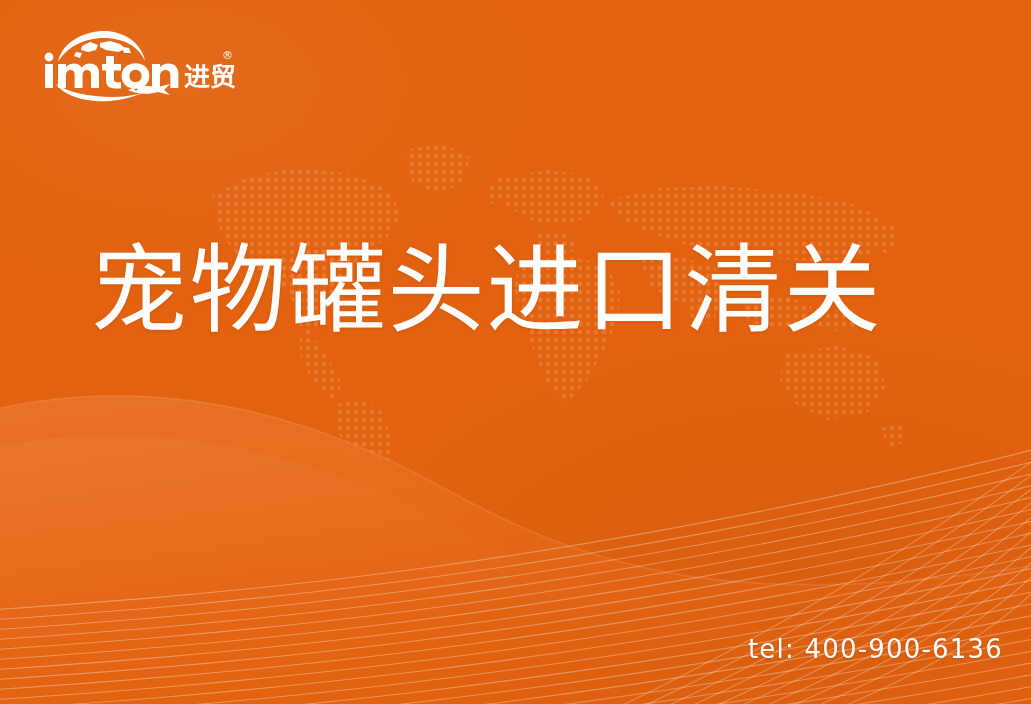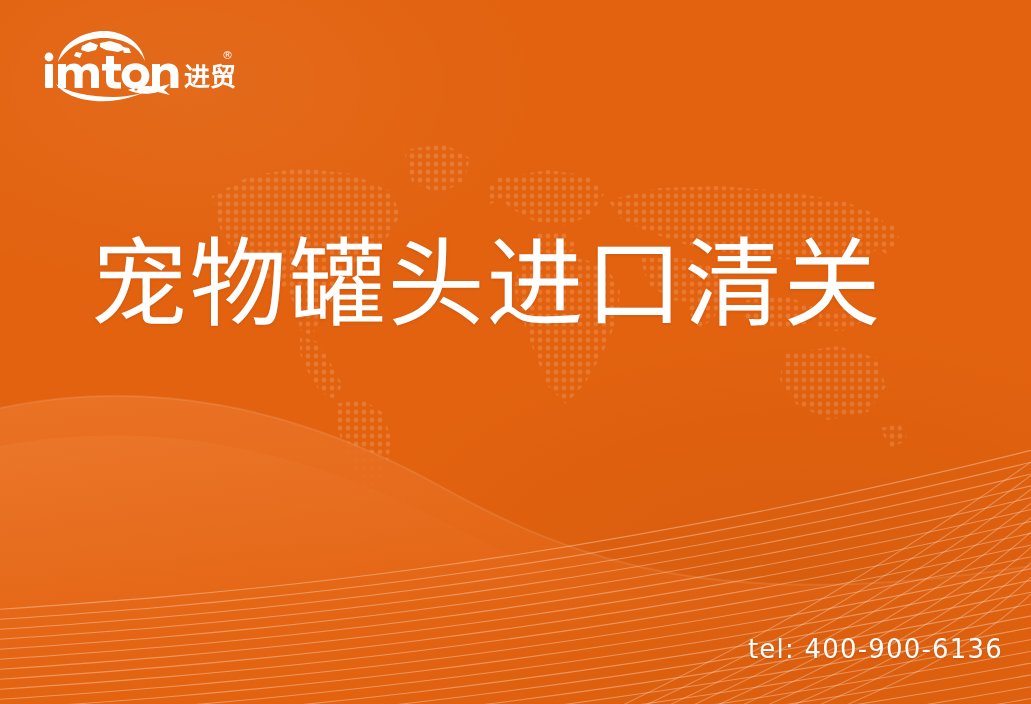--- a/index.html
+++ b/index.html
@@ -54,21 +54,21 @@
     position: absolute;
     left: 0;
     top: 228px;
     width: 973px;
     text-align: center;
     color: #ffffff;
     font-size: 97px;
     line-height: 128px;
     letter-spacing: 1px;
     font-weight: 400;
-    font-family: Liberation Mono, monospace;
+    font-family: Liberation Serif, serif;
     text-shadow: 0 1px 3px rgba(120,45,0,0.18);
     white-space: nowrap;
   }
   #headline .hl-line { display: block; }
   #headline .hl-line-1 { letter-spacing: 2px; }
 
   
   #phone {
     position: absolute;
     right: 28px;

